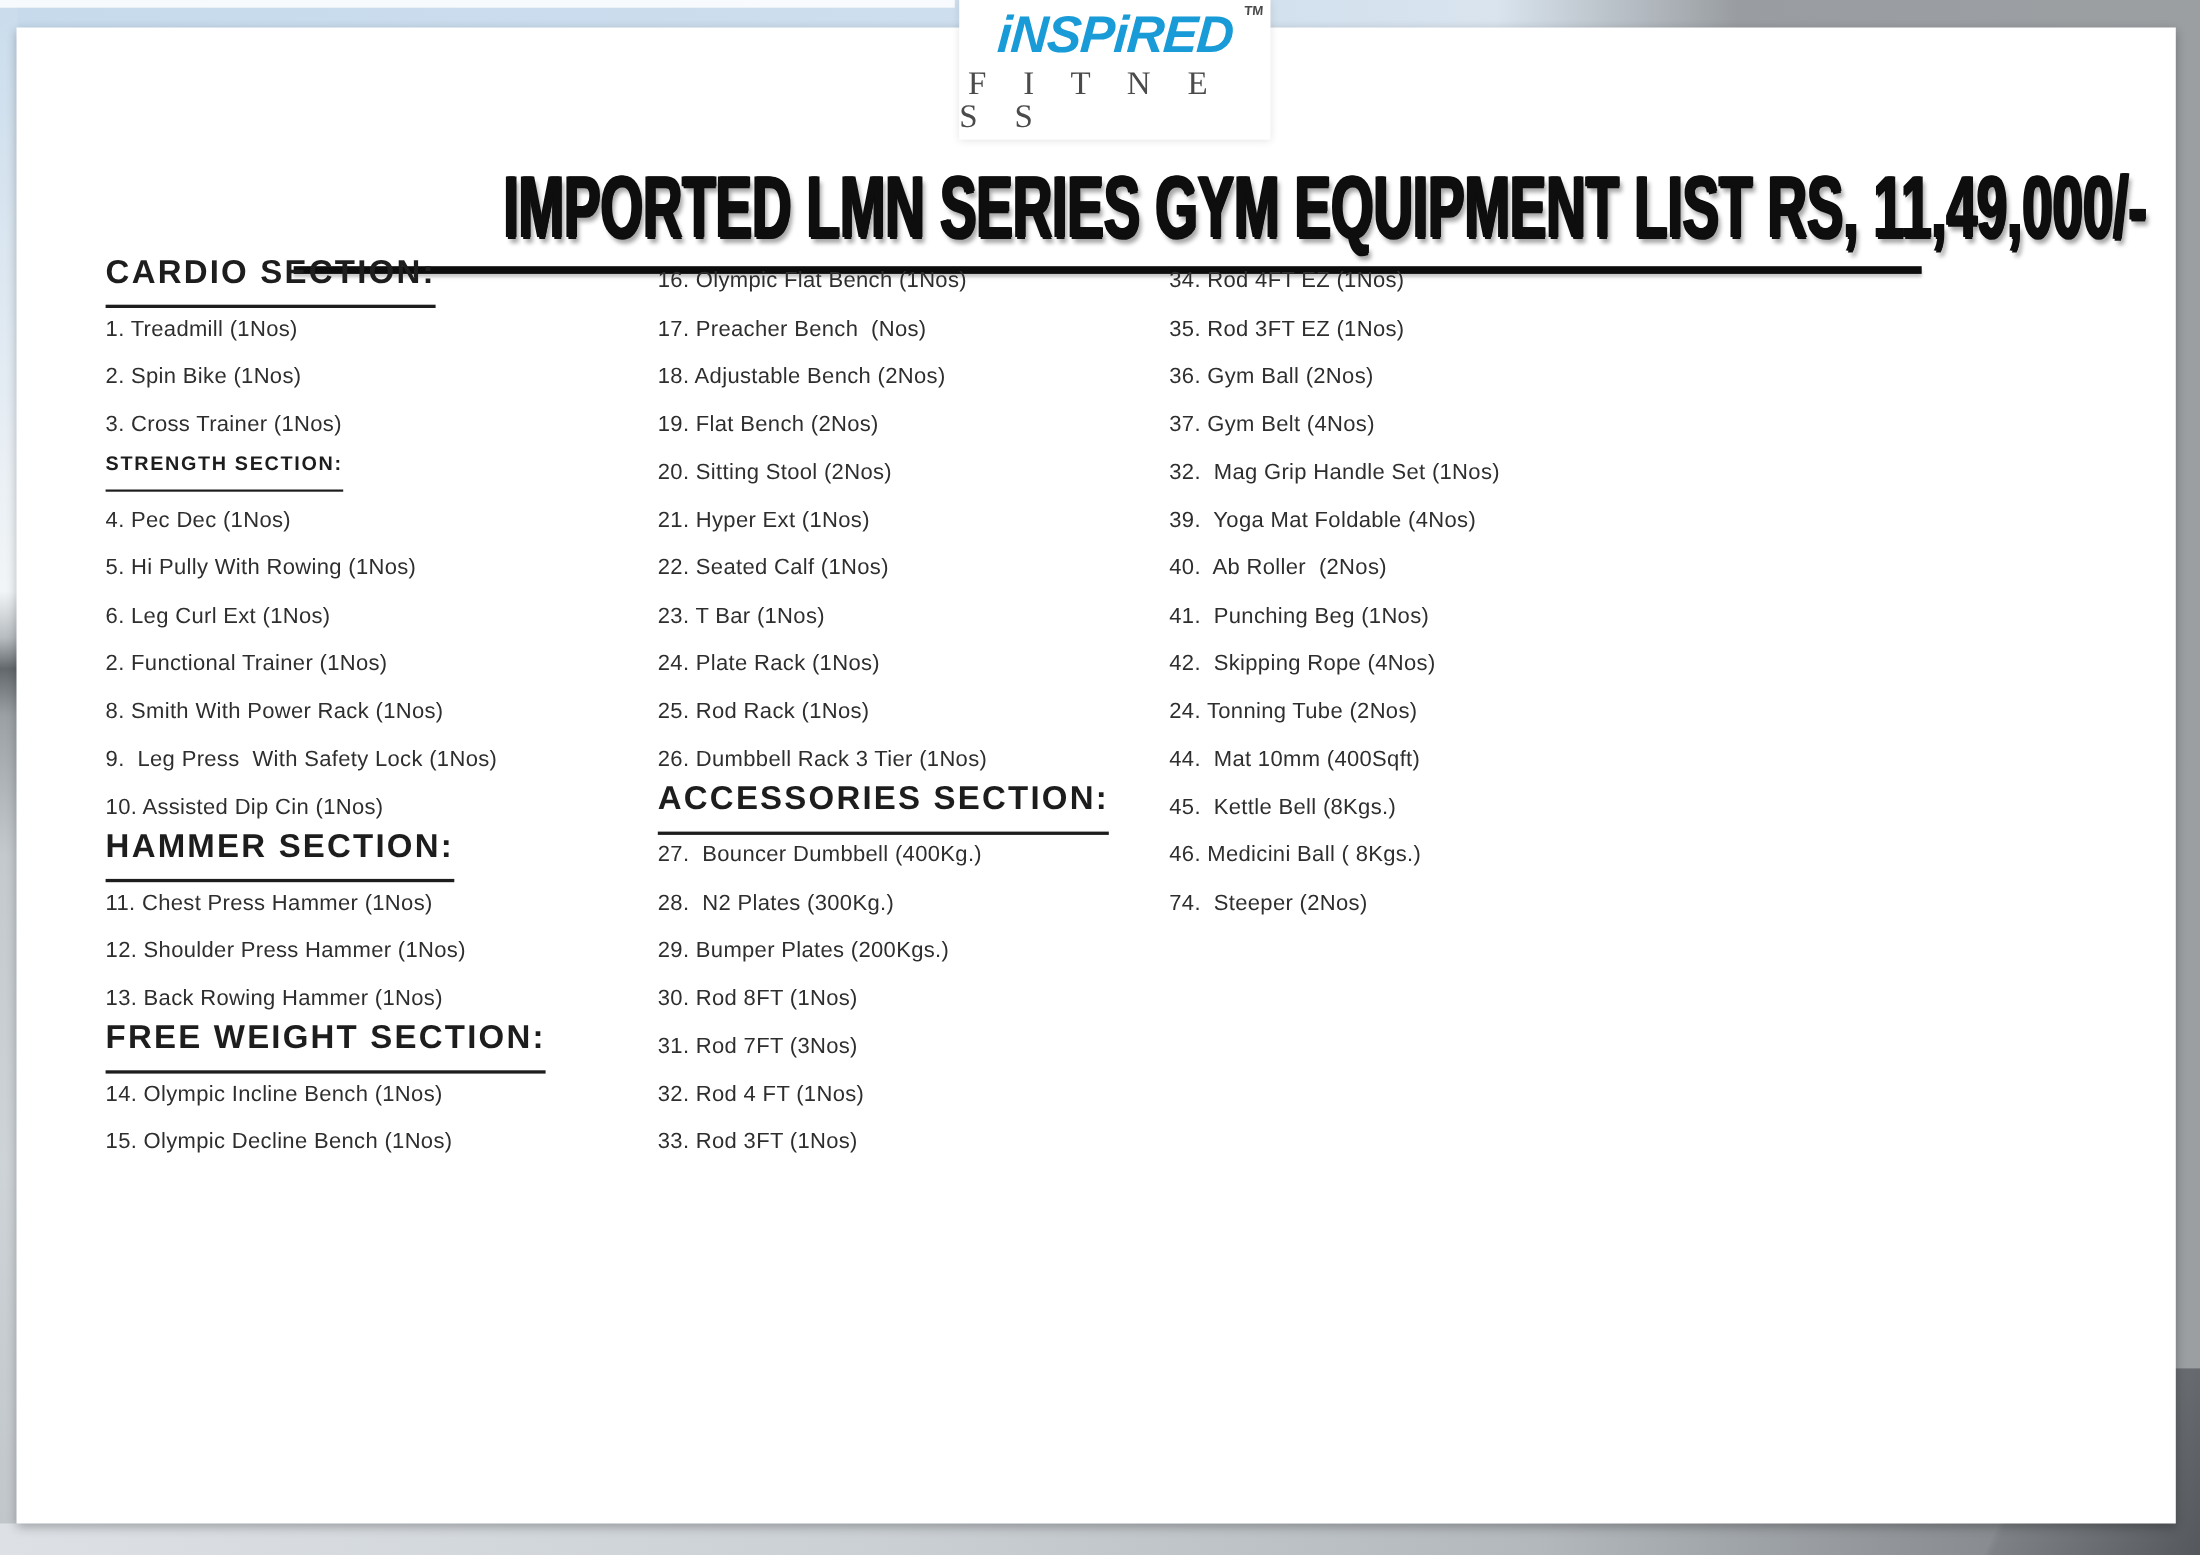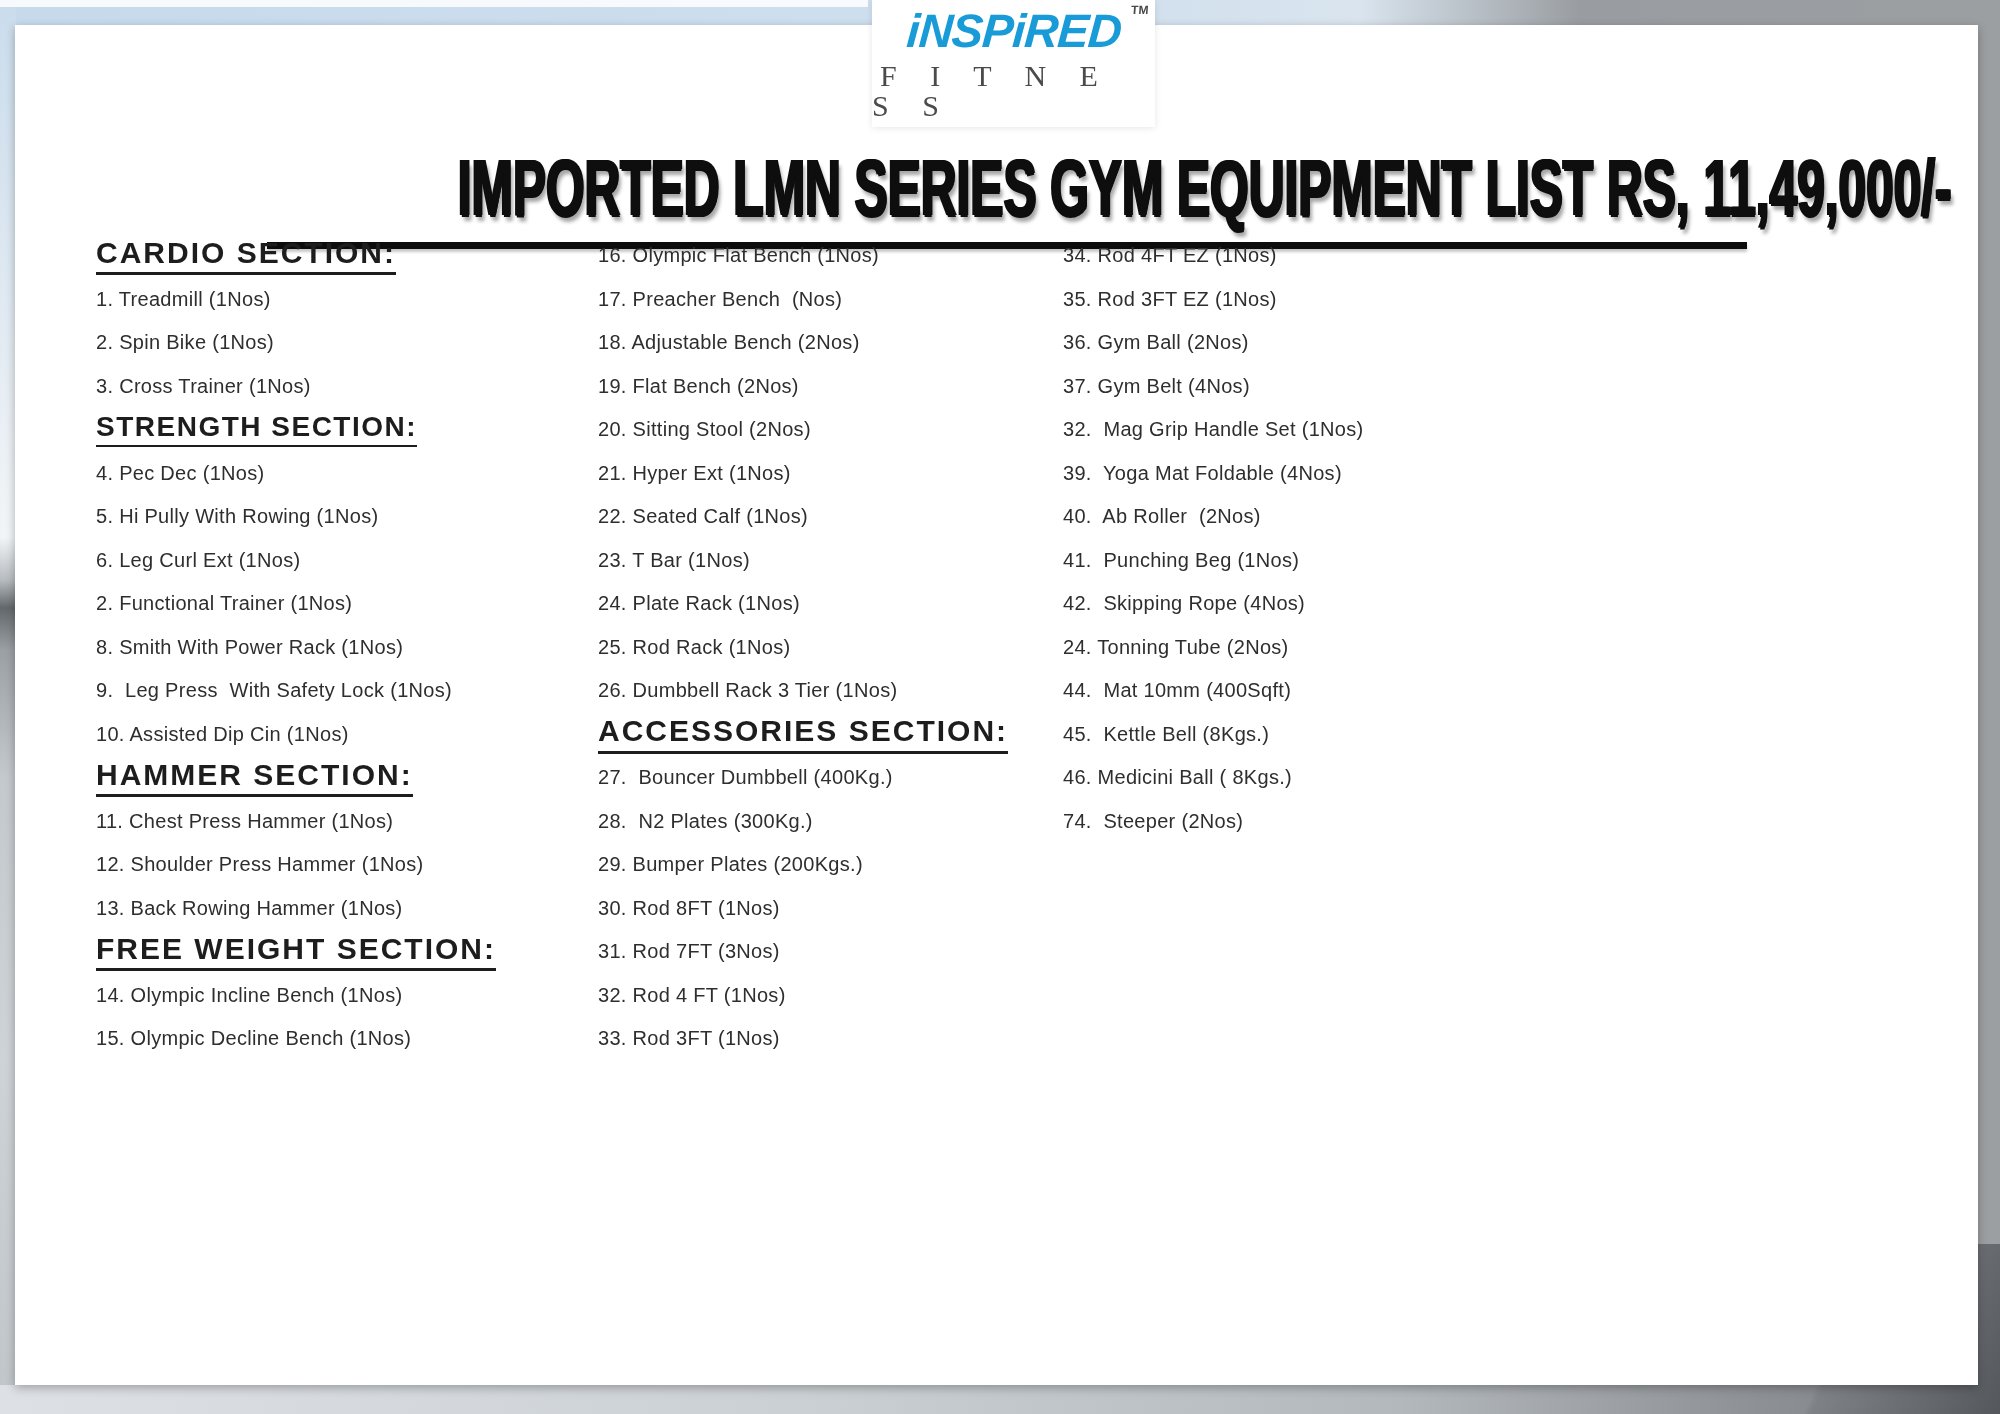--- a/index.html
+++ b/index.html
@@ -39,22 +39,22 @@
         text-shadow:2px 0 0 #0e0e0e,-2px 0 0 #0e0e0e,1px 2px 0 #0e0e0e,5px 6px 5px rgba(0,0,0,.35);}
   .title-underline{position:absolute;left:267px;top:242px;width:1480px;height:7px;background:#0c0c0c;
         box-shadow:0 3px 3px rgba(0,0,0,.22);z-index:4;}
 
   
   .col{position:absolute;top:234px;z-index:4;}
   .col1{left:96px;} .col2{left:598px;} .col3{left:1063px;}
   .row{height:43.5px;display:flex;align-items:center;}
   .item{font-size:20px;color:#2e2e2e;letter-spacing:.3px;white-space:pre;}
   .hdr{font-weight:700;font-size:30px;color:#1d1d1d;letter-spacing:2px;white-space:pre;
-       border-bottom:3px solid #1d1d1d;padding-bottom:4px;line-height:1.05;}
-  .hdr.small{font-size:28px;letter-spacing:1.5px;border-bottom-width:2.5px;}
+       border-bottom:3px solid #1d1d1d;padding-bottom:14px;line-height:1.05;}
+  .hdr.small{font-size:18px;letter-spacing:1.5px;border-bottom-width:2.5px;}
 </style>
 </head>
 <body>
 
 <div id="page">
   <div class="bg"></div>
   <div class="bg-left"></div>
   <div class="bg-bottom"></div>
   <div class="corner-shade"></div>
   <div class="top-white"></div>

